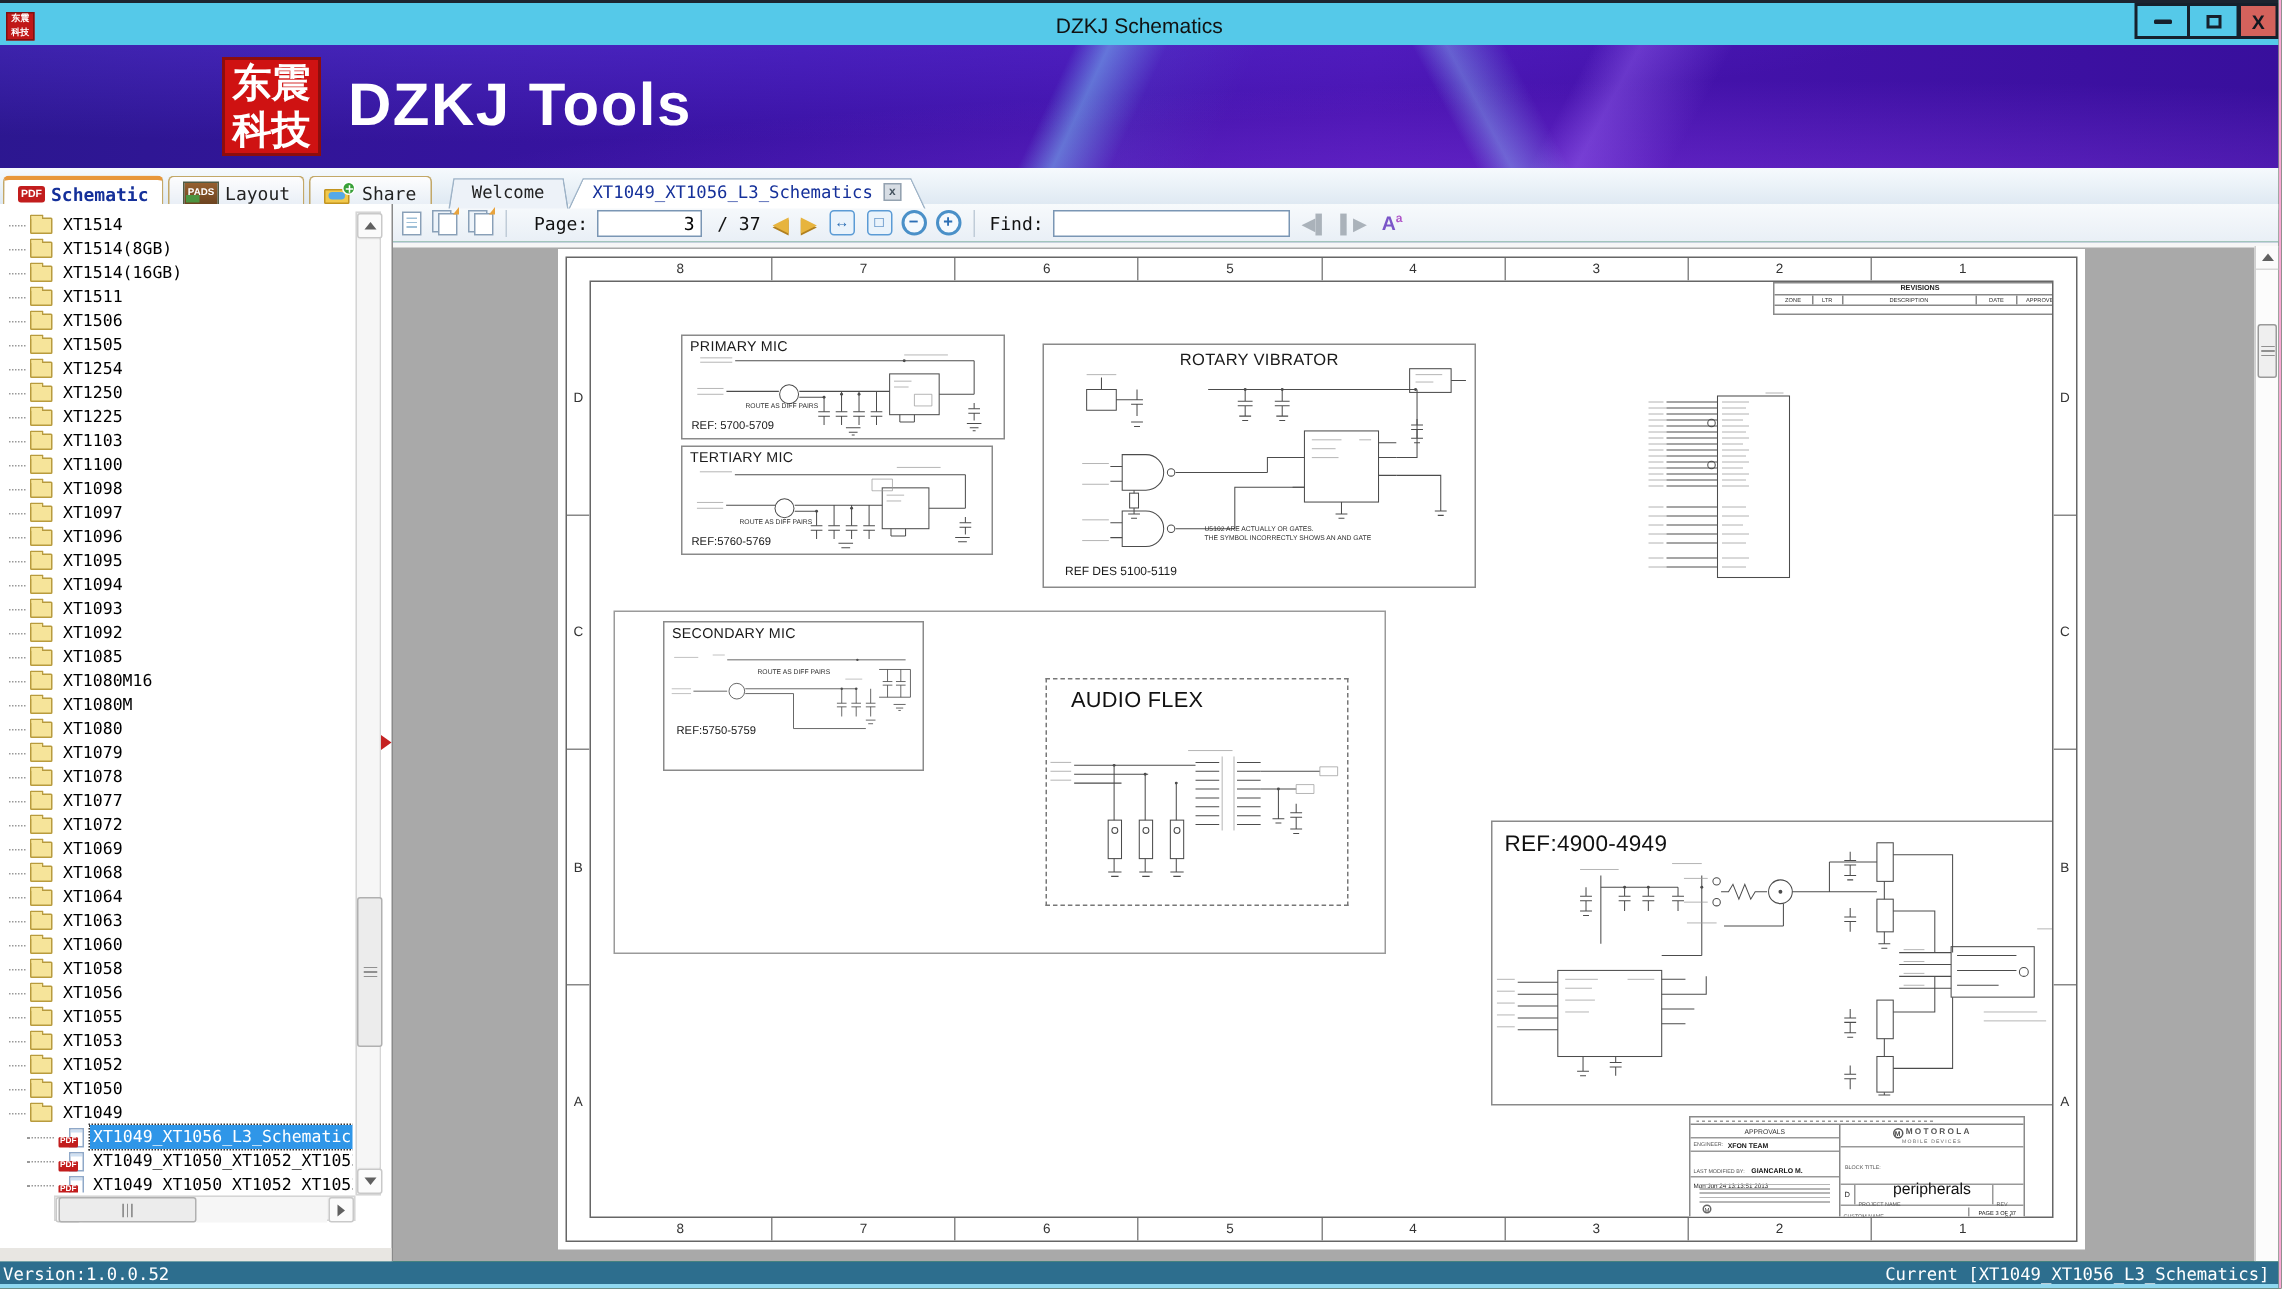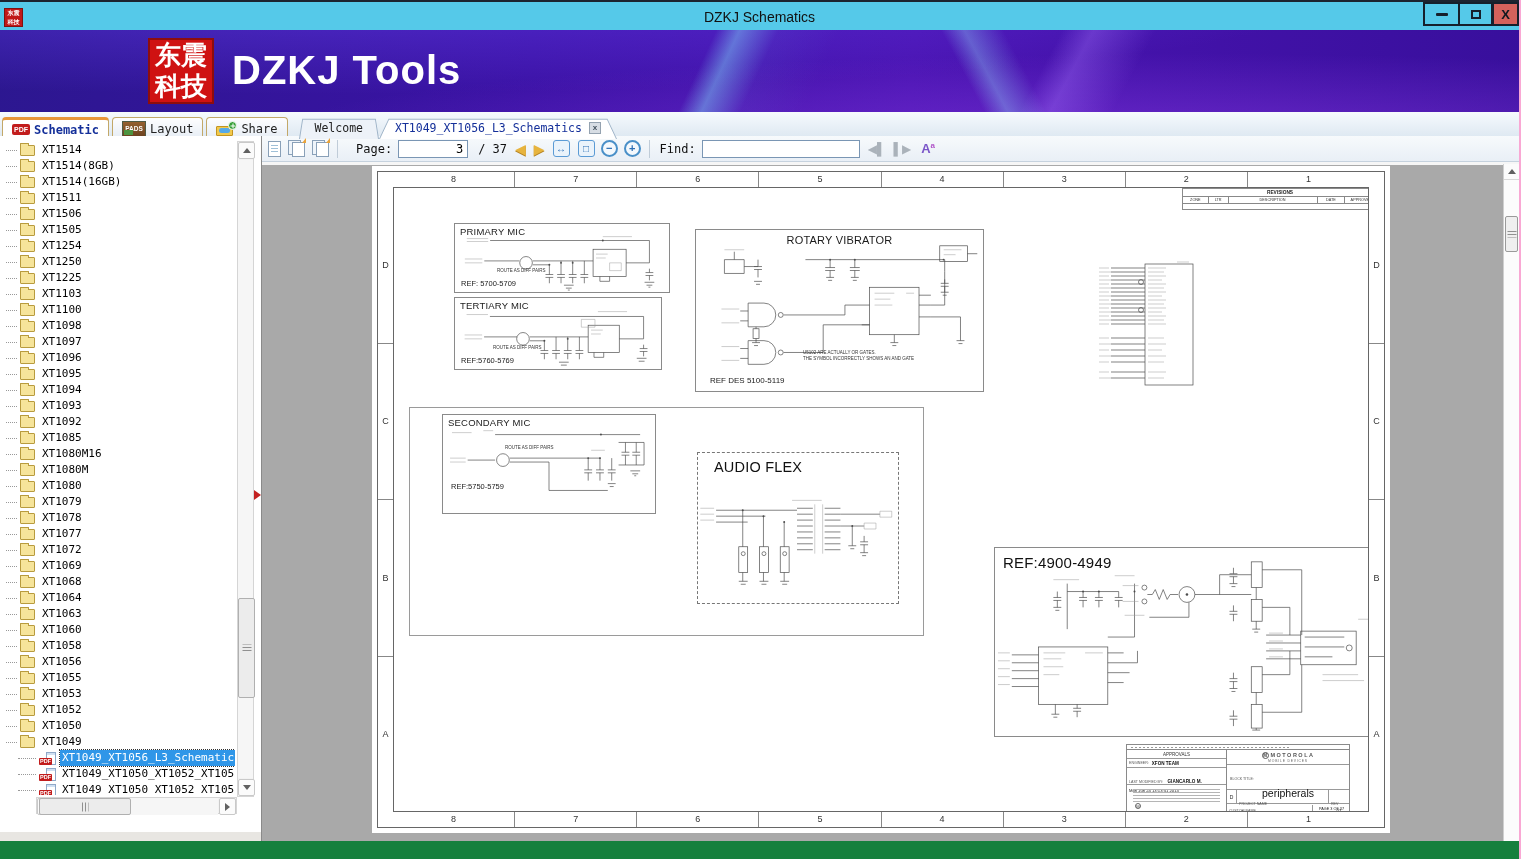--- a/index.html
+++ b/index.html
@@ -649,21 +649,21 @@
                   <path class="t" d="M2,112 h10 M2,118 h12"></path>
                   <path class="w" d="M14,112 h34 M14,118 h34"></path>
                   <circle class="w" cx="44" cy="22" r="2.5"></circle>
                     <circle class="w" cx="44" cy="50" r="2.5"></circle>
                   <path class="t" d="M51,8 h18 M51,12 h16 M51,16 h18 M51,20 h14 M51,24 h18 M51,28 h16 M51,32 h18 M51,36 h14 M51,40 h18 M51,44 h16 M51,48 h18 M51,52 h14 M51,56 h18 M51,60 h16 M51,64 h18 M51,78 h16 M51,84 h18 M51,90 h14 M51,96 h18 M51,102 h16 M51,112 h18 M51,118 h16 M80,2 h12"></path>
                 </svg>
               </div>
 
               <div class="blk" style="left:15px;top:219px;width:515px;height:229px;border-color:#9a9a9a"></div>
 
-              <div class="blk" style="left:48px;top:226px;width:214px;height:100px">
+              <div class="blk" style="left:48px;top:226px;width:174px;height:100px">
                 <span class="blk-title">SECONDARY MIC</span>
                 <span class="tiny-note" style="left:62px;top:30px">ROUTE AS DIFF PAIRS</span>
                 <span class="blk-ref" style="left:8px;bottom:22px">REF:5750-5759</span>
                 <svg viewBox="0 0 214 100">
                   <path class="t" d="M8,18 h20 M40,16 h10"></path>
                   <path class="w" d="M52,20 H200"></path>
                   <circle class="f" cx="160" cy="20" r="1"></circle>
                   <path class="t" d="M6,44 h16 M6,48 h16"></path>
                   <path class="w" d="M24,46 h28"></path>
                   <circle class="w" cx="60" cy="46" r="6.5"></circle>
@@ -819,14 +819,18 @@
           <div class="v-up">
               <div class="tri tri-up"></div>
             </div>
           <div class="v-thumb grip"></div>
         </div>
       </div>
 
     </div>
   </div>
 
+  <div class="statusbar">
+    <span>Version:1.0.0.52</span>
+    <span>Current [XT1049_XT1056_L3_Schematics]</span>
+  </div>
 
 </div>
 
 </body></html>

